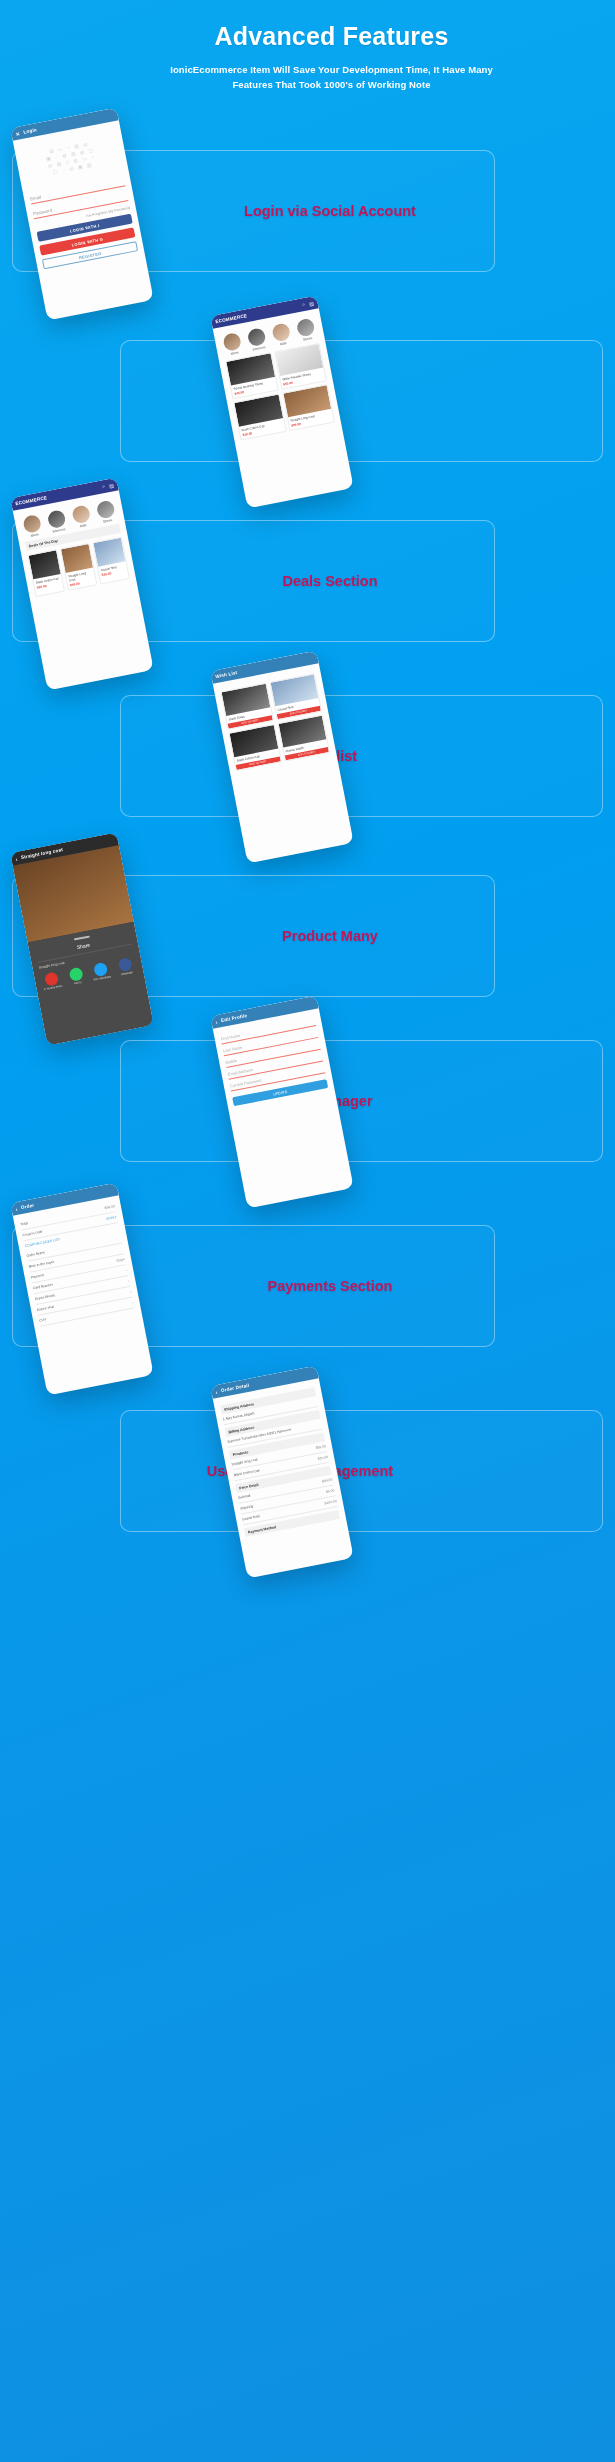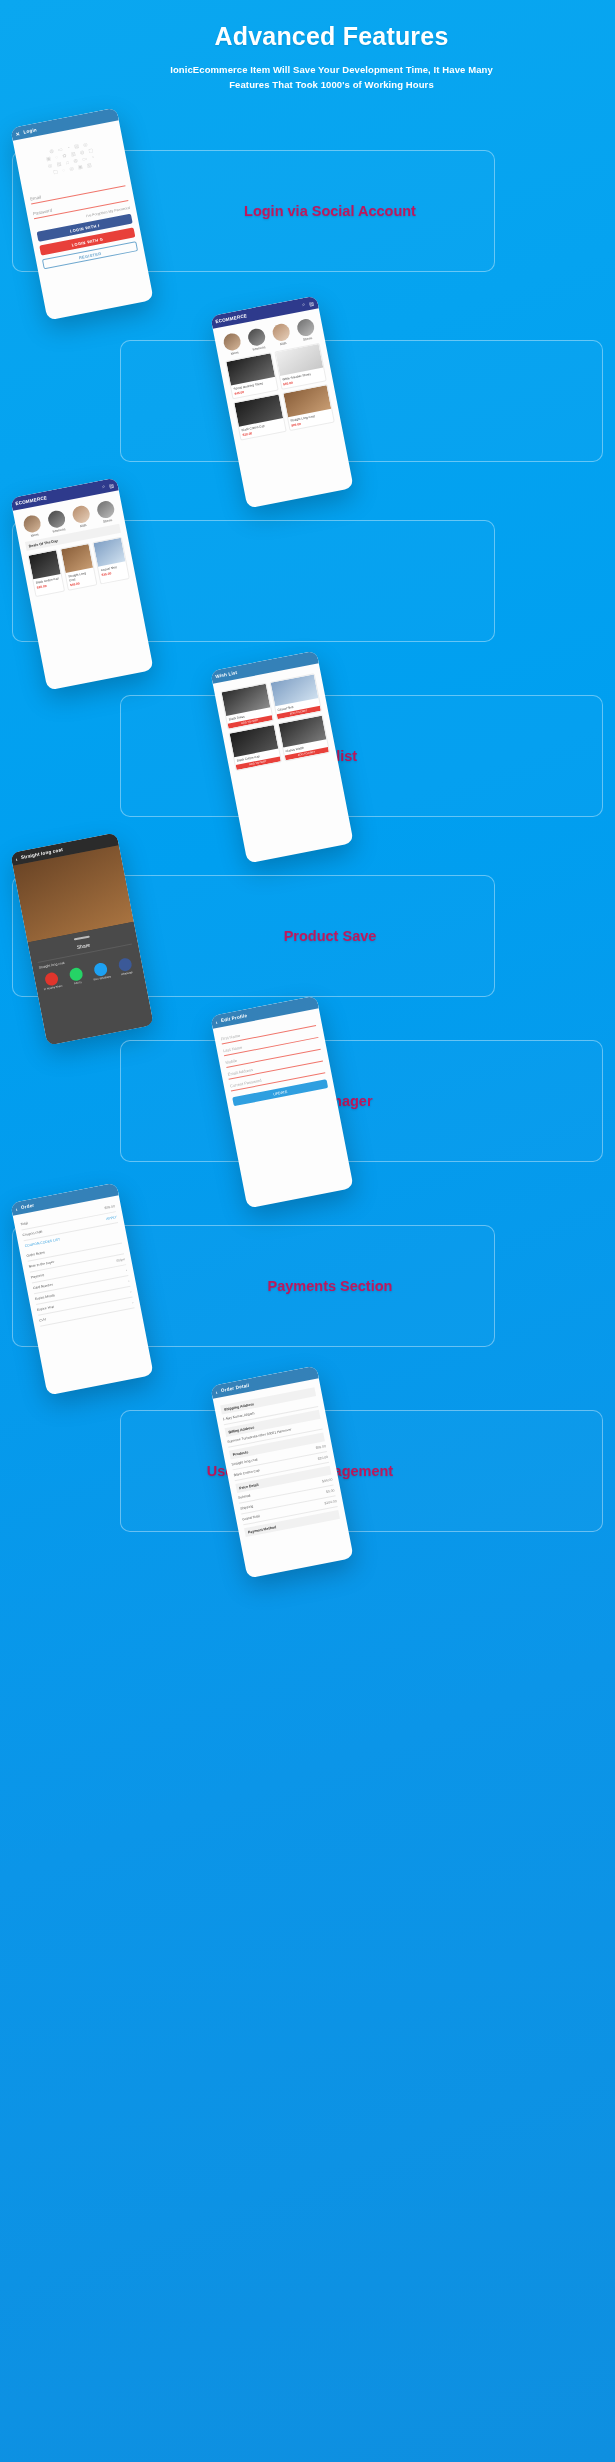--- a/index.html
+++ b/index.html
@@ -127,21 +127,21 @@
   .applylink { color: #2f9fe0; font-size: 3.4px; }
   .coupon { color: #2f9fe0; font-size: 3.4px; padding: 3px 0; }
 </style>
 </head>
 <body>
 
 <div class="page">
 
   <div class="header">
     <h1>Advanced Features</h1>
-    <p>IonicEcommerce Item Will Save Your Development Time, It Have Many Features That Took 1000's of Working Hours</p>
+    <p>IonicEcommerce Item Will Save Your Development Time, It Have Many Features That Took 1000's of Working Note</p>
   </div>
 
   <div class="feature right-phone" style="top:120px">
     <div class="fcard"></div>
     <div class="flabel">Login via Social Account</div>
     <div class="phone">
       <div class="pbar">
         <span class="x">✕</span>
         <span class="t">Login</span>
       </div>
@@ -215,20 +215,21 @@
                 <div class="pr">$99.00</div>
               </div>
             </div>
         </div>
       </div>
     </div>
   </div>
 
   <div class="feature right-phone" style="top:490px">
     <div class="fcard"></div>
+    <div class="flabel">Deals Section</div>
     <div class="phone">
       <div class="pbar brand">
         <span class="t">ECOMMERCE</span>
         <span class="spacer"></span>
         <span class="ic">⌕</span>
         <span class="ic">▤</span>
       </div>
       <div class="pbody">
         <div class="cats">
           <div class="cat">
@@ -313,21 +314,21 @@
               </div>
               <div class="redbar">ADD TO CART</div>
             </div>
         </div>
       </div>
     </div>
   </div>
 
   <div class="feature right-phone" style="top:845px">
     <div class="fcard"></div>
-    <div class="flabel">Product Save</div>
+    <div class="flabel">Product Many</div>
     <div class="phone">
       <div class="sharewrap">
         <div class="pbar dark">
           <span class="x">‹</span>
           <span class="t">Straight long coat</span>
         </div>
         <div class="shareimg"></div>
         <div class="sheet">
           <div class="handle"></div>
           <div class="ttl">Share</div>

